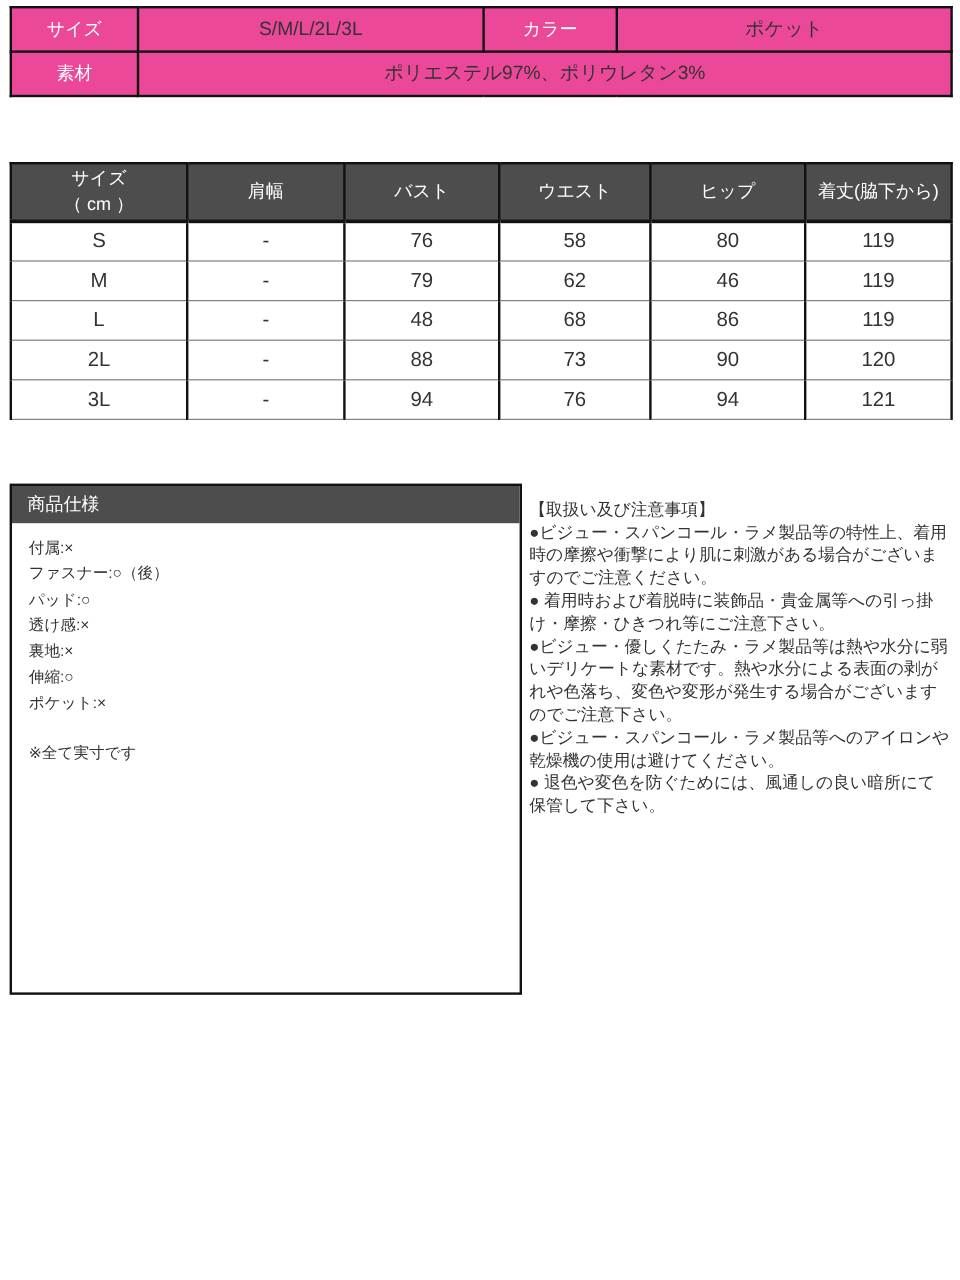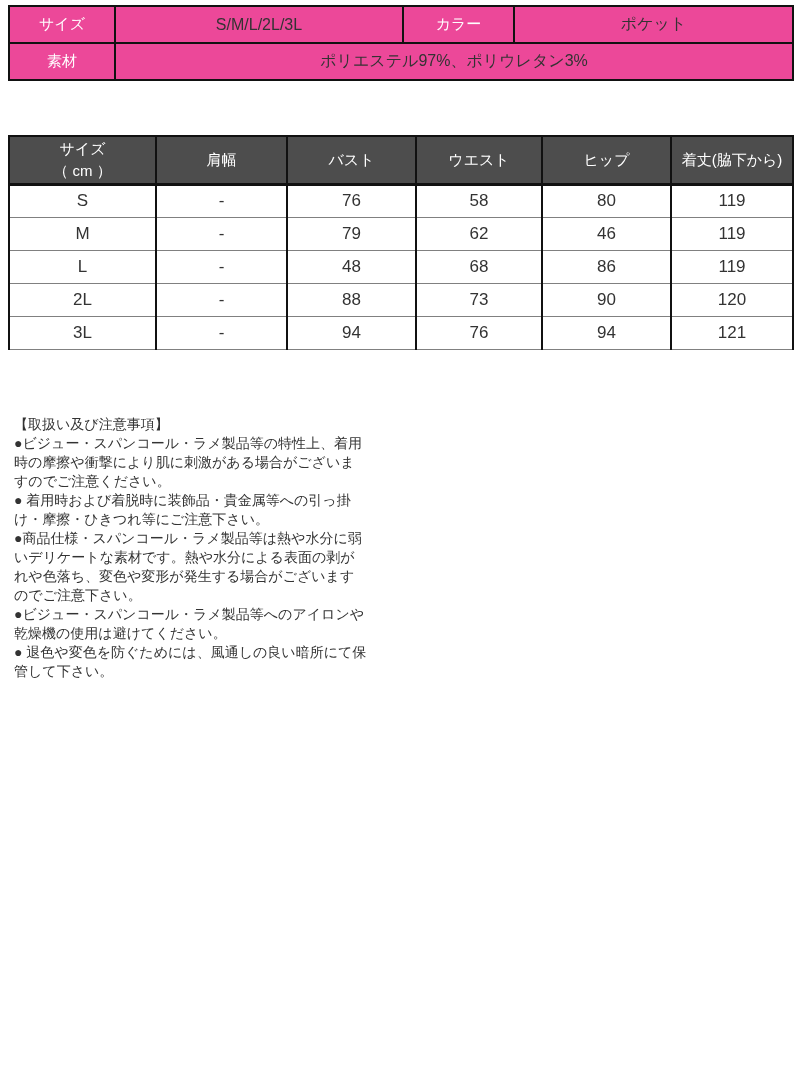--- a/index.html
+++ b/index.html
@@ -198,24 +198,38 @@
         <td>94</td>
         <td>76</td>
         <td>94</td>
         <td>121</td>
       </tr>
     </tbody>
   </table>
 
   <div class="bottom">
 
+    <div class="spec-box">
+      <div class="spec-bar">商品仕様</div>
+      <div class="spec-content">
+        <div class="spec-item">付属:×</div>
+        <div class="spec-item">ファスナー:○（後）</div>
+        <div class="spec-item">パッド:○</div>
+        <div class="spec-item">透け感:×</div>
+        <div class="spec-item">裏地:×</div>
+        <div class="spec-item">伸縮:○</div>
+        <div class="spec-item">ポケット:×</div>
+        <div class="spec-spacer"></div>
+        <div class="spec-note">※全て実寸です</div>
+      </div>
+    </div>
 
     <div class="care">
       <p>【取扱い及び注意事項】</p>
       <p>●ビジュー・スパンコール・ラメ製品等の特性上、着用時の摩擦や衝撃により肌に刺激がある場合がございますのでご注意ください。</p>
       <p>● 着用時および着脱時に装飾品・貴金属等への引っ掛け・摩擦・ひきつれ等にご注意下さい。</p>
-      <p>●商品仕様・スパンコール・ラメ製品等は熱や水分に弱いデリケートな素材です。熱や水分による表面の剥がれや色落ち、変色や変形が発生する場合がございますのでご注意下さい。</p>
+      <p>●ビジュー・優しくたたみ・ラメ製品等は熱や水分に弱いデリケートな素材です。熱や水分による表面の剥がれや色落ち、変色や変形が発生する場合がございますのでご注意下さい。</p>
       <p>●ビジュー・スパンコール・ラメ製品等へのアイロンや乾燥機の使用は避けてください。</p>
       <p>● 退色や変色を防ぐためには、風通しの良い暗所にて保管して下さい。</p>
     </div>
 
   </div>
 </div>
 
 </body></html>

